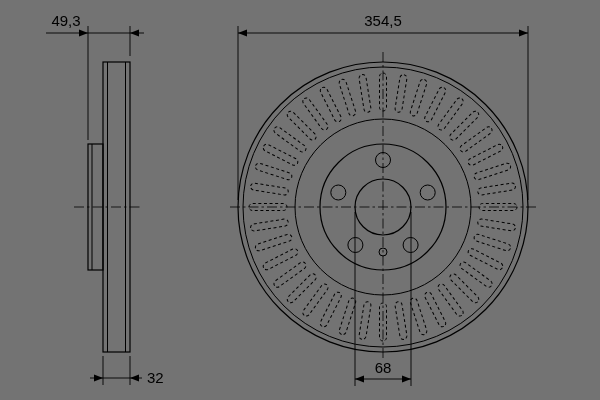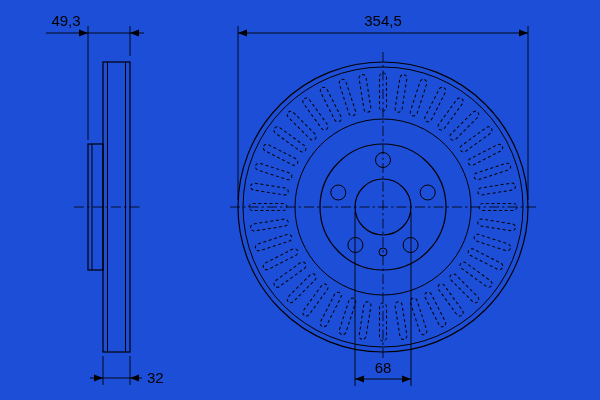--- a/index.html
+++ b/index.html
@@ -1,16 +1,16 @@
 <!DOCTYPE html>
 <html><head>
 <meta charset="utf-8">
 <style>
   html,body{margin:0;padding:0;background:#ffffff;}
-  .stage{width:600px;height:400px;background:#1d4ed8;overflow:hidden;}
+  .stage{width:600px;height:400px;background:#737373;overflow:hidden;}
   svg{display:block;}
   .geo{fill:none;stroke:#000;stroke-width:1.2;}
   .thin{stroke-width:1;}
   .slot{fill:none;stroke:#000;stroke-width:1;stroke-dasharray:3 2.6;}
   .center{fill:none;stroke:#000;stroke-width:0.8;stroke-dasharray:10 3 2.5 3;}
   .dim{fill:none;stroke:#000;stroke-width:0.9;}
   .arrow{fill:#000;stroke:none;}
   text{font-family:"Liberation Sans",sans-serif;font-size:15px;fill:#000;}
 </style>
 </head>

